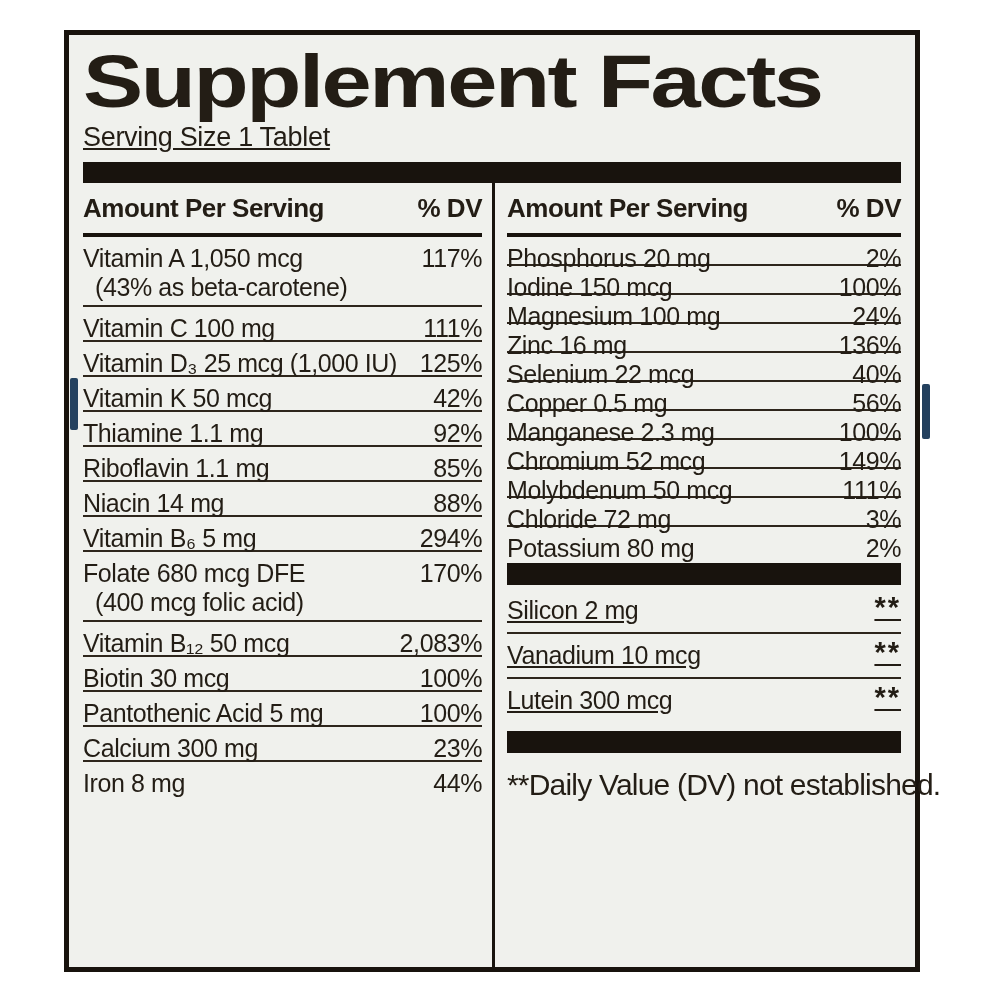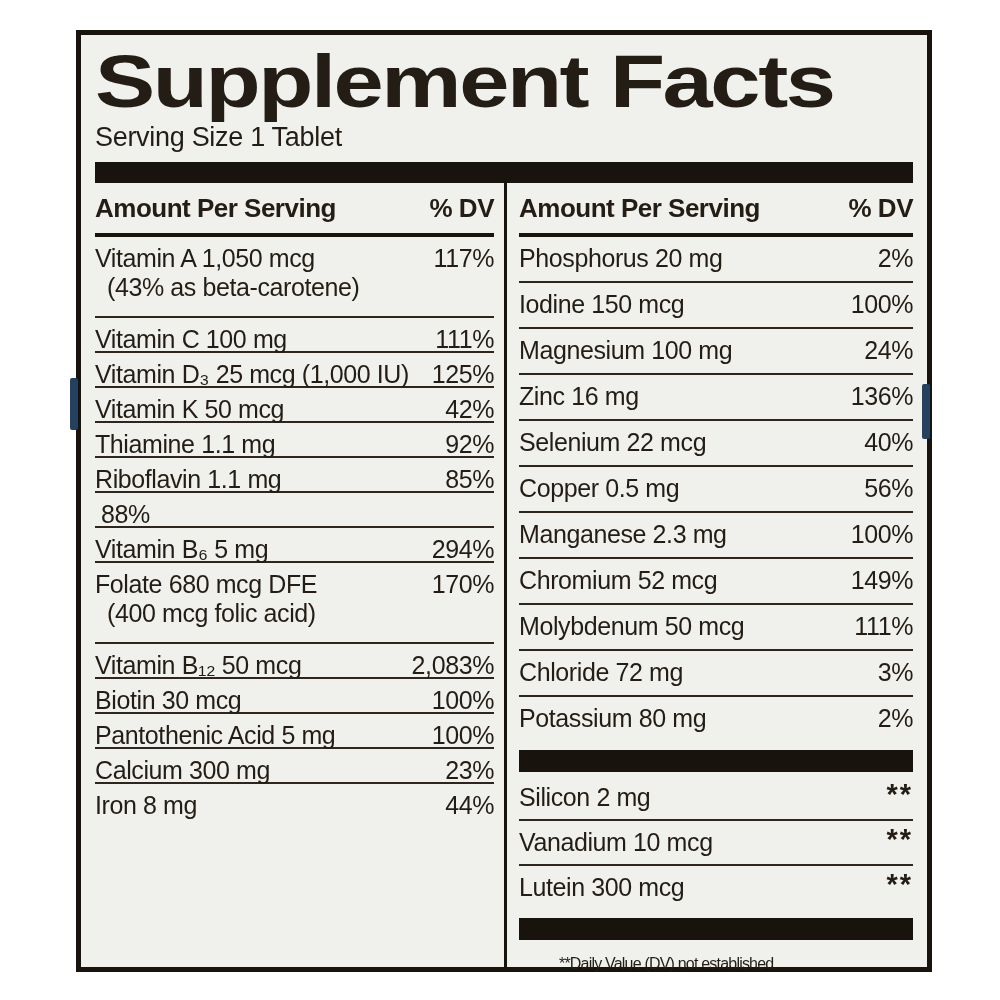--- a/index.html
+++ b/index.html
@@ -5,62 +5,62 @@
   * { margin:0; padding:0; box-sizing:border-box; }
   html,body { width:1000px; height:1000px; }
   body {
     position:relative;
     background:var(--page-bg,#fff);
     font-family:"Liberation Sans","DejaVu Sans",sans-serif;
     color:var(--ink,#231d15);
     overflow:hidden;
   }
   .label {
-    position:absolute; left:76px; top:30px;
+    position:absolute; left:64px; top:30px;
     width:856px; height:942px;
     background:var(--paper,#f0f1ed);
     border:5px solid var(--ink-strong,#18130d);
     display:flex; flex-direction:column;
     padding:0 14px;
   }
   .title {
     margin-top:10px;
     font-size:74px; font-weight:bold; letter-spacing:-2px;
     line-height:1.0; white-space:nowrap;
     transform:scaleX(1.22); transform-origin:left center;
   }
-  .serving { font-size:27px; margin-top:3px; letter-spacing:-0.3px; }
+  .serving { font-size:27px; margin-top:3px; letter-spacing:-0.3px;text-decoration:underline; }
   .thick-bar { height:21px; background:var(--ink-strong,#18130d); margin-top:9px; flex:none; }
   .cols { display:flex; flex:1; align-items:stretch; min-height:0; }
   .col { width:50%; display:flex; flex-direction:column; }
   .col-left  { padding-right:10px; }
   .col-right { border-left:3px solid var(--ink-strong,#18130d); padding-left:12px; }
   .col-header {
     display:flex; justify-content:space-between; align-items:center;
     height:54px; flex:none;
     font-weight:bold; font-size:26px; letter-spacing:-0.5px;
     border-bottom:4px solid var(--ink-strong,#18130d);
   }
   .row {
     display:flex; justify-content:space-between; align-items:flex-start;
     border-bottom:2.5px solid var(--rule,#2e261c);
     font-size:25px; letter-spacing:-0.4px;
     padding-top:7px; height:35px; flex:none;
     white-space:nowrap;
   }
-  .row.two { height:81px; }
+  .row.two { height:70px; }
   .rows > .row:last-child { border-bottom:none; }
   .row .name { min-width:0; }
   .row .note { padding-left:12px; }
   .row .dv { padding-left:6px; }
-  .col-right .row { height:46px; }
-  .rows-r2 .row { height:45px; }
+  .col-right .row { height:29px; }
+  .rows-r2 .row { height:45px;text-decoration:underline; }
   .dv.stars { font-size:29px; font-weight:bold; line-height:18px; position:relative; top:2px; letter-spacing:2px; }
   .thick-bar.small { height:22px; margin-top:7px; margin-bottom:4px; }
-  .footnote { font-size:16px; letter-spacing:-0.8px; margin-top:11px; white-space:nowrap;margin-left:40px; }
+  .footnote { font-size:30px; letter-spacing:-0.8px; margin-top:11px; white-space:nowrap; }
   .edge { position:absolute; width:8px; border-radius:2px; background:var(--navy,#24415f); }
   .edge-left  { left:70px;  top:378px; height:52px; }
   .edge-right { left:922px; top:384px; height:55px; }
 </style>
 </head>
 <body>
 
 <div class="label">
 
   <div class="title">Supplement Facts</div>
@@ -108,20 +108,23 @@
             </div>
             <div class="dv">92%</div>
           </div>
           <div class="row">
             <div class="name">
               <div>Riboflavin 1.1 mg</div>
             </div>
             <div class="dv">85%</div>
           </div>
           <div class="row">
+            <div class="name">
+              <div>Niacin 14 mg</div>
+            </div>
             <div class="dv">88%</div>
           </div>
           <div class="row">
             <div class="name">
               <div>Vitamin B₆ 5 mg</div>
             </div>
             <div class="dv">294%</div>
           </div>
           <div class="row two">
             <div class="name">

